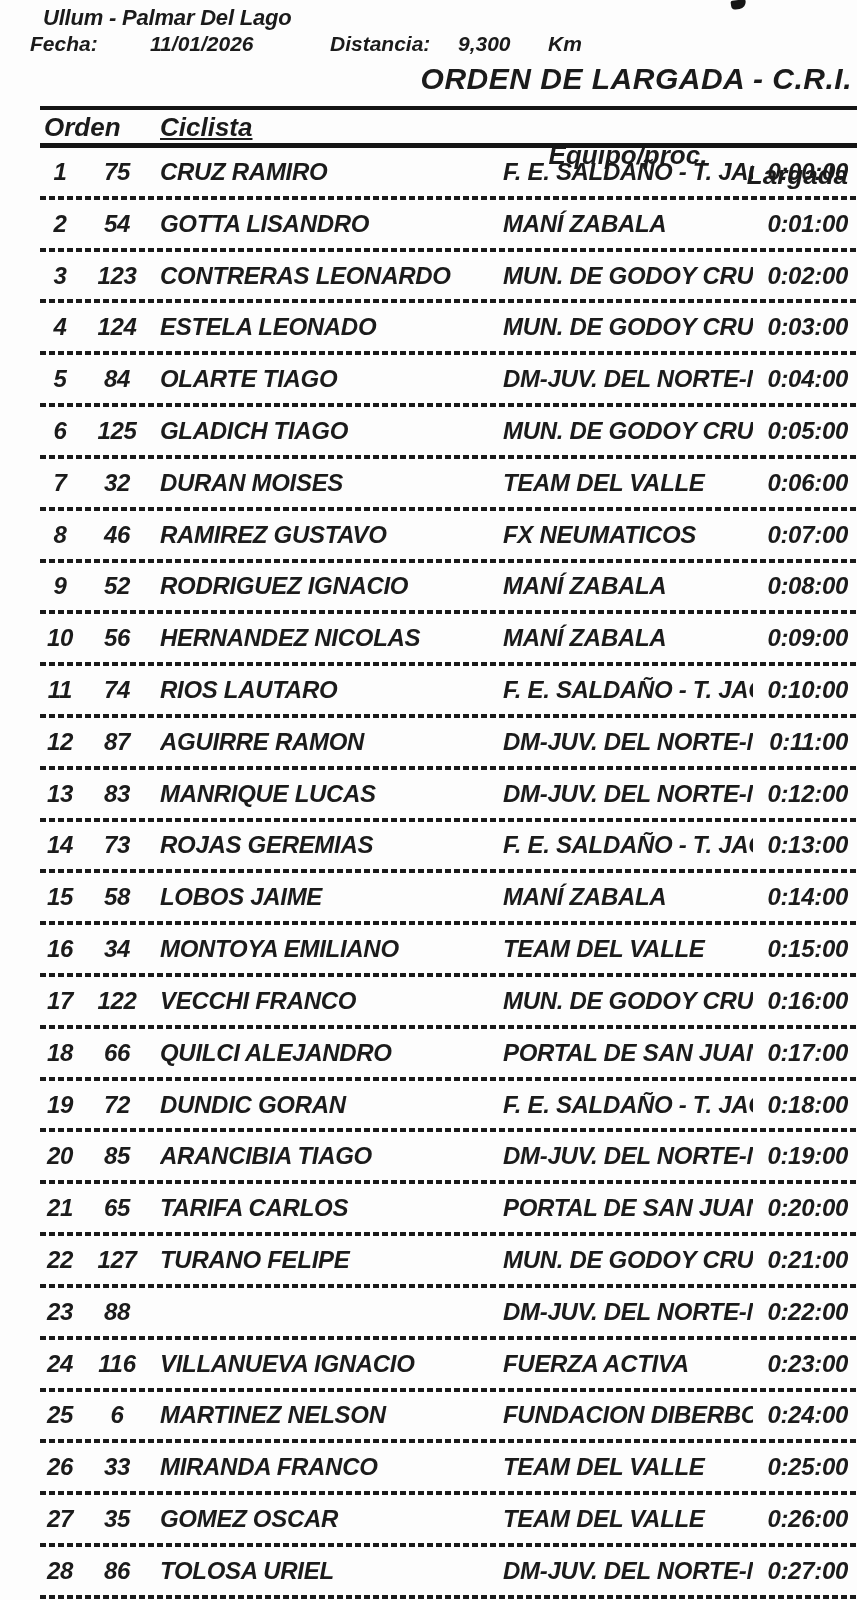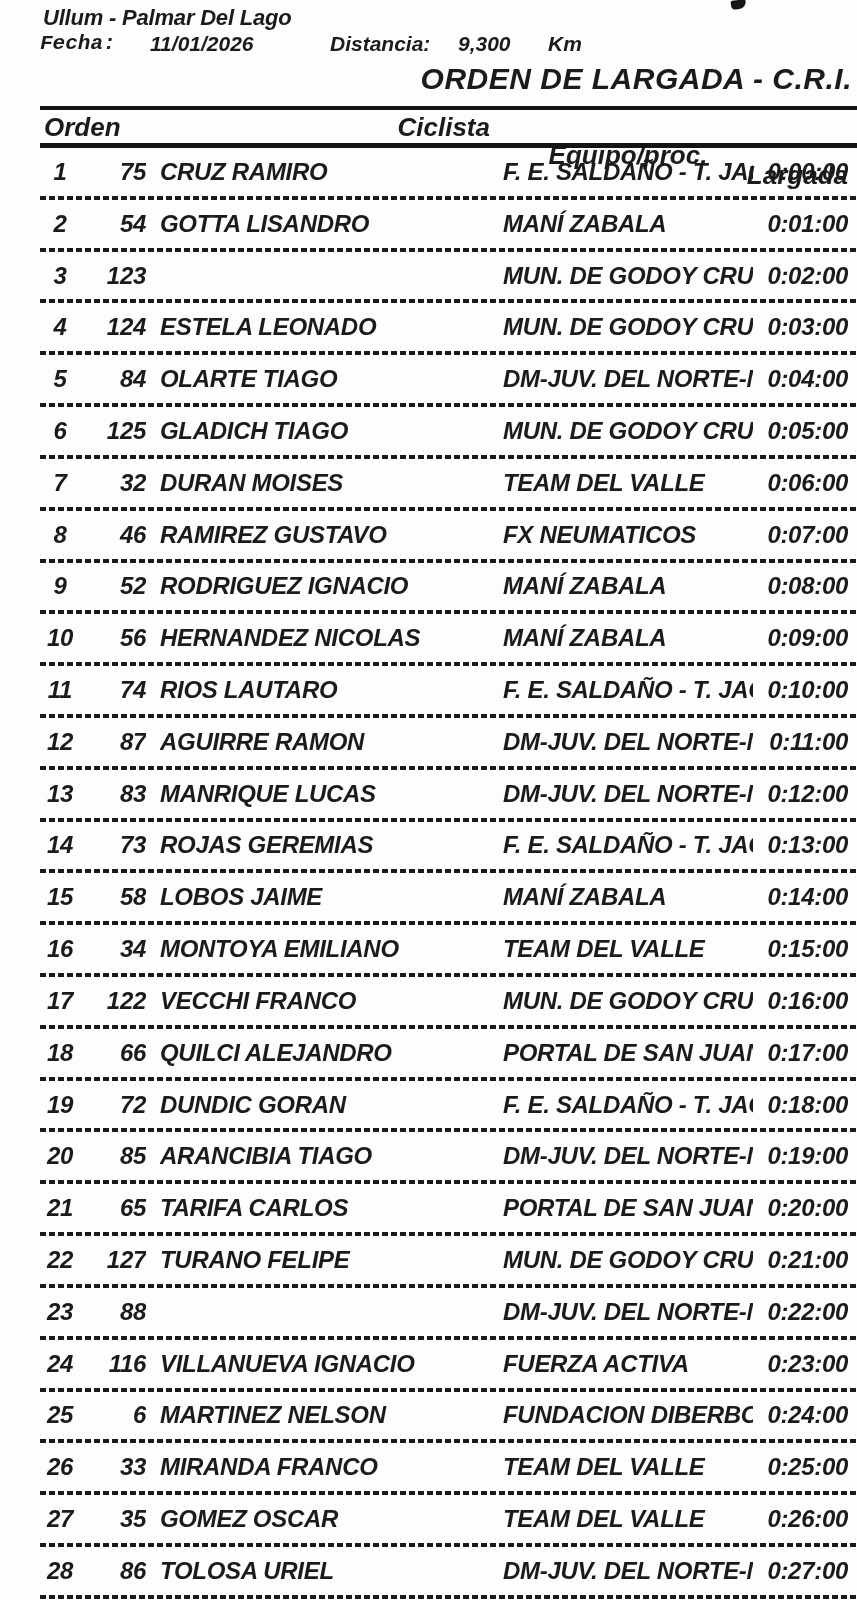--- a/index.html
+++ b/index.html
@@ -20,54 +20,54 @@
     background:#161616;border-radius:2px 2px 7px 4px;transform:rotate(-8deg);
   }
 
   
   .route-title{
     position:absolute;left:43px;top:5px;
     font-size:22px;letter-spacing:-0.2px;white-space:nowrap;
   }
   .meta-line{position:absolute;top:32px;left:0;width:100%;height:26px;font-size:21px;}
   .meta-line span{position:absolute;white-space:nowrap;}
-  .m-fecha-label{left:40px;font-family:Liberation Mono, monospace;}
+  .m-fecha-label{left:30px;}
   .m-fecha-value{left:150px;}
   .m-dist-label{left:330px;}
   .m-dist-value{left:458px;}
   .m-dist-unit{left:548px;}
 
   .doc-title{
     position:absolute;top:62px;right:5px;
     font-size:30px;letter-spacing:0.5px;white-space:nowrap;
   }
 
   
   .rule{position:absolute;left:40px;width:817px;background:#151515;}
   .rule-top{top:106px;height:4px;}
   .rule-mid{top:143px;height:5px;}
 
   .thead{position:absolute;top:112px;left:0;width:857px;height:30px;font-size:26px;}
   .thead div{position:absolute;white-space:nowrap;}
   .th-orden{left:44px;}
-  .th-ciclista{left:160px;width:330px;text-align:right;}
+  .th-ciclista{left:160px;width:330px;text-align:left;text-decoration:underline;}
   .th-equipo{left:503px;width:250px;text-align:center;margin-top:28px;}
   .th-largada{left:742px;width:106px;text-align:right;margin-top:48px;}
 
   .tbody{position:absolute;top:148px;left:0;width:857px;}
   .row{
     position:relative;width:857px;height:51.82px;
     font-size:24px;font-weight:bold;font-style:italic;
   }
   .row .cell{
     position:absolute;top:50%;transform:translateY(-58%);
     white-space:nowrap;overflow:hidden;letter-spacing:-0.3px;
   }
   .c-orden{left:36px;width:48px;text-align:center;}
-  .c-dorsal{left:88px;width:58px;text-align:right;}
+  .c-dorsal{left:88px;width:58px;text-align:center;}
   .c-name{left:160px;width:332px;}
   .c-team{left:503px;width:250px;}
   .c-time{left:742px;width:106px;text-align:right;}
   .row::after{
     content:"";position:absolute;left:40px;right:0;bottom:0;height:4px;
     background:repeating-linear-gradient(90deg,#1a1a1a 0,#1a1a1a 6px,transparent 6px,transparent 9px);
   }
 </style>
 </head>
 <body>
@@ -111,20 +111,21 @@
       <div class="row">
       <div class="cell c-orden">2</div>
       <div class="cell c-dorsal">54</div>
       <div class="cell c-name">GOTTA LISANDRO</div>
       <div class="cell c-team">MANÍ ZABALA</div>
       <div class="cell c-time">0:01:00</div>
     </div>
       <div class="row">
       <div class="cell c-orden">3</div>
       <div class="cell c-dorsal">123</div>
+      <div class="cell c-name">CONTRERAS LEONARDO</div>
       <div class="cell c-team">MUN. DE GODOY CRUZ</div>
       <div class="cell c-time">0:02:00</div>
     </div>
       <div class="row">
       <div class="cell c-orden">4</div>
       <div class="cell c-dorsal">124</div>
       <div class="cell c-name">ESTELA LEONADO</div>
       <div class="cell c-team">MUN. DE GODOY CRUZ</div>
       <div class="cell c-time">0:03:00</div>
     </div>

